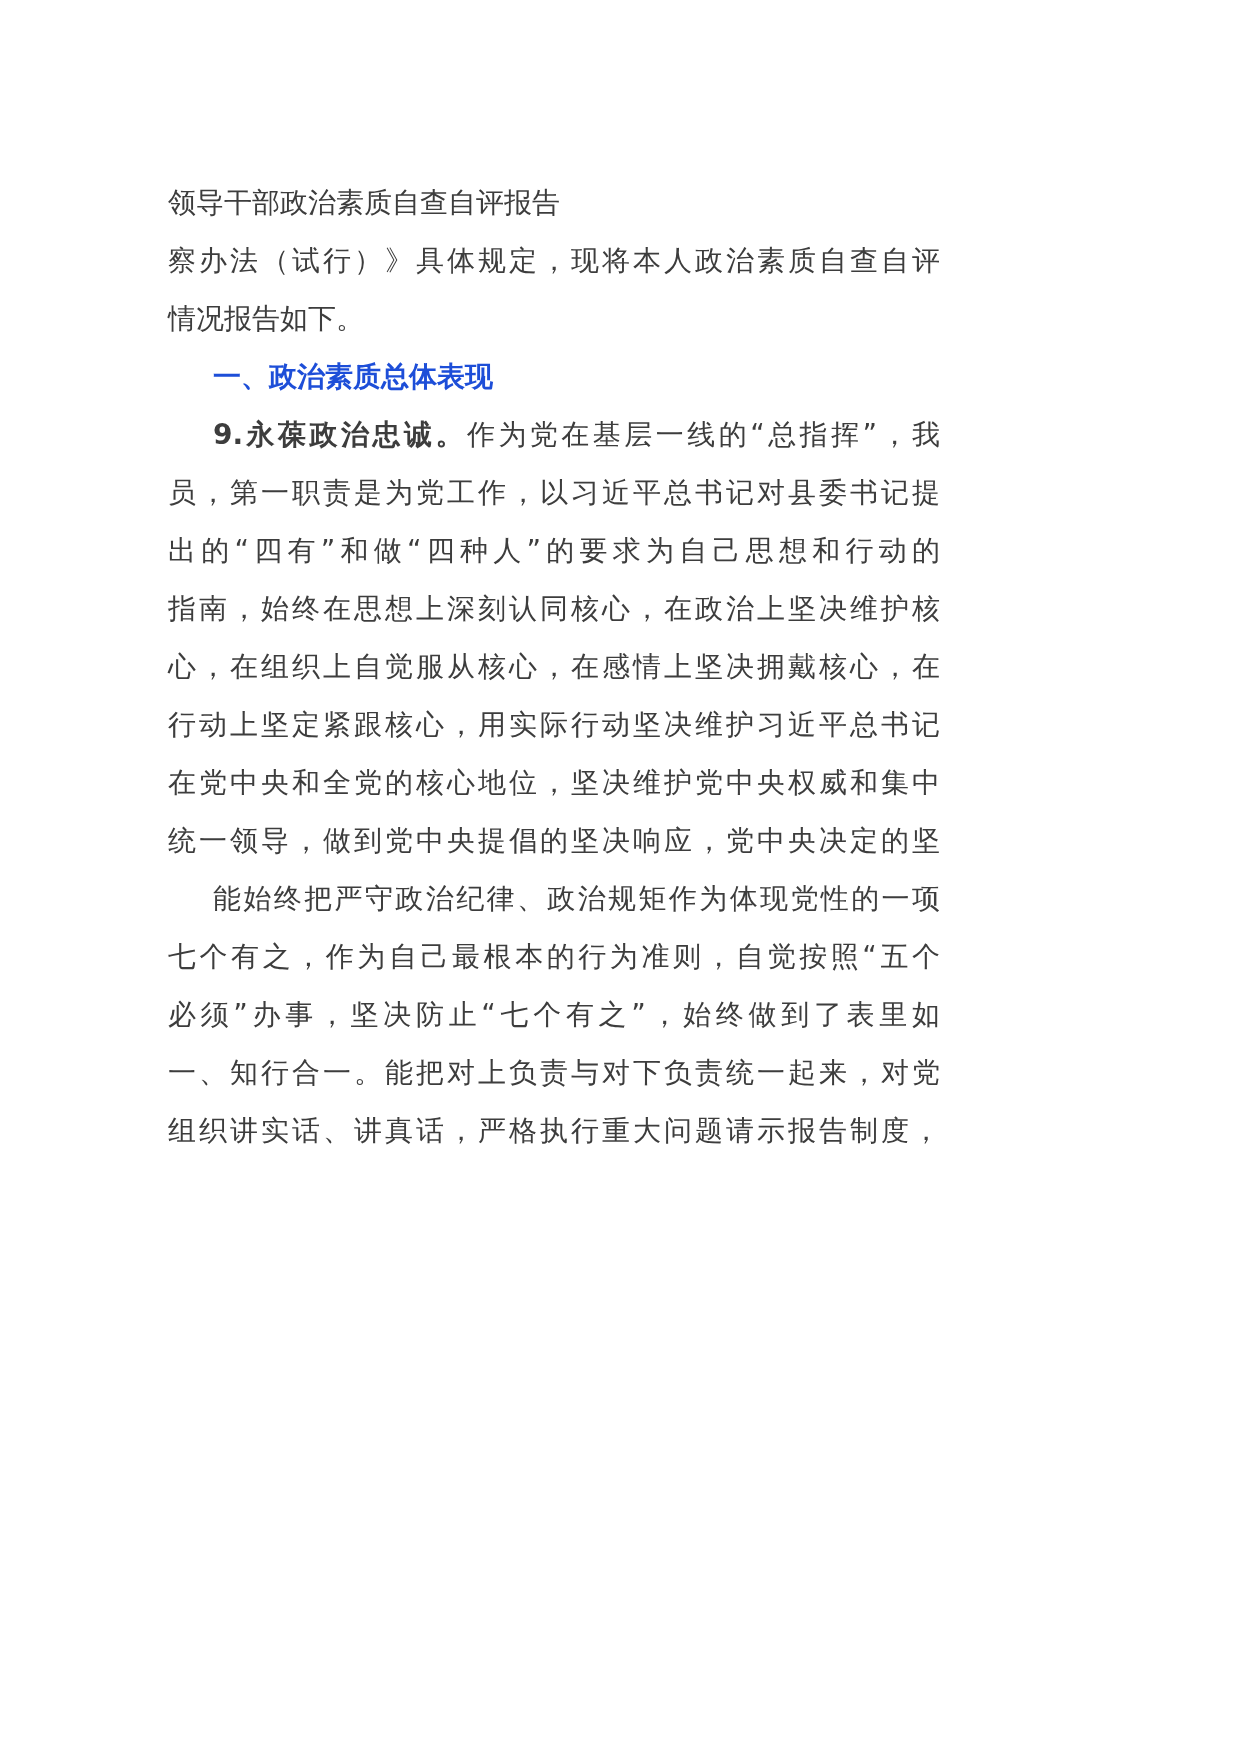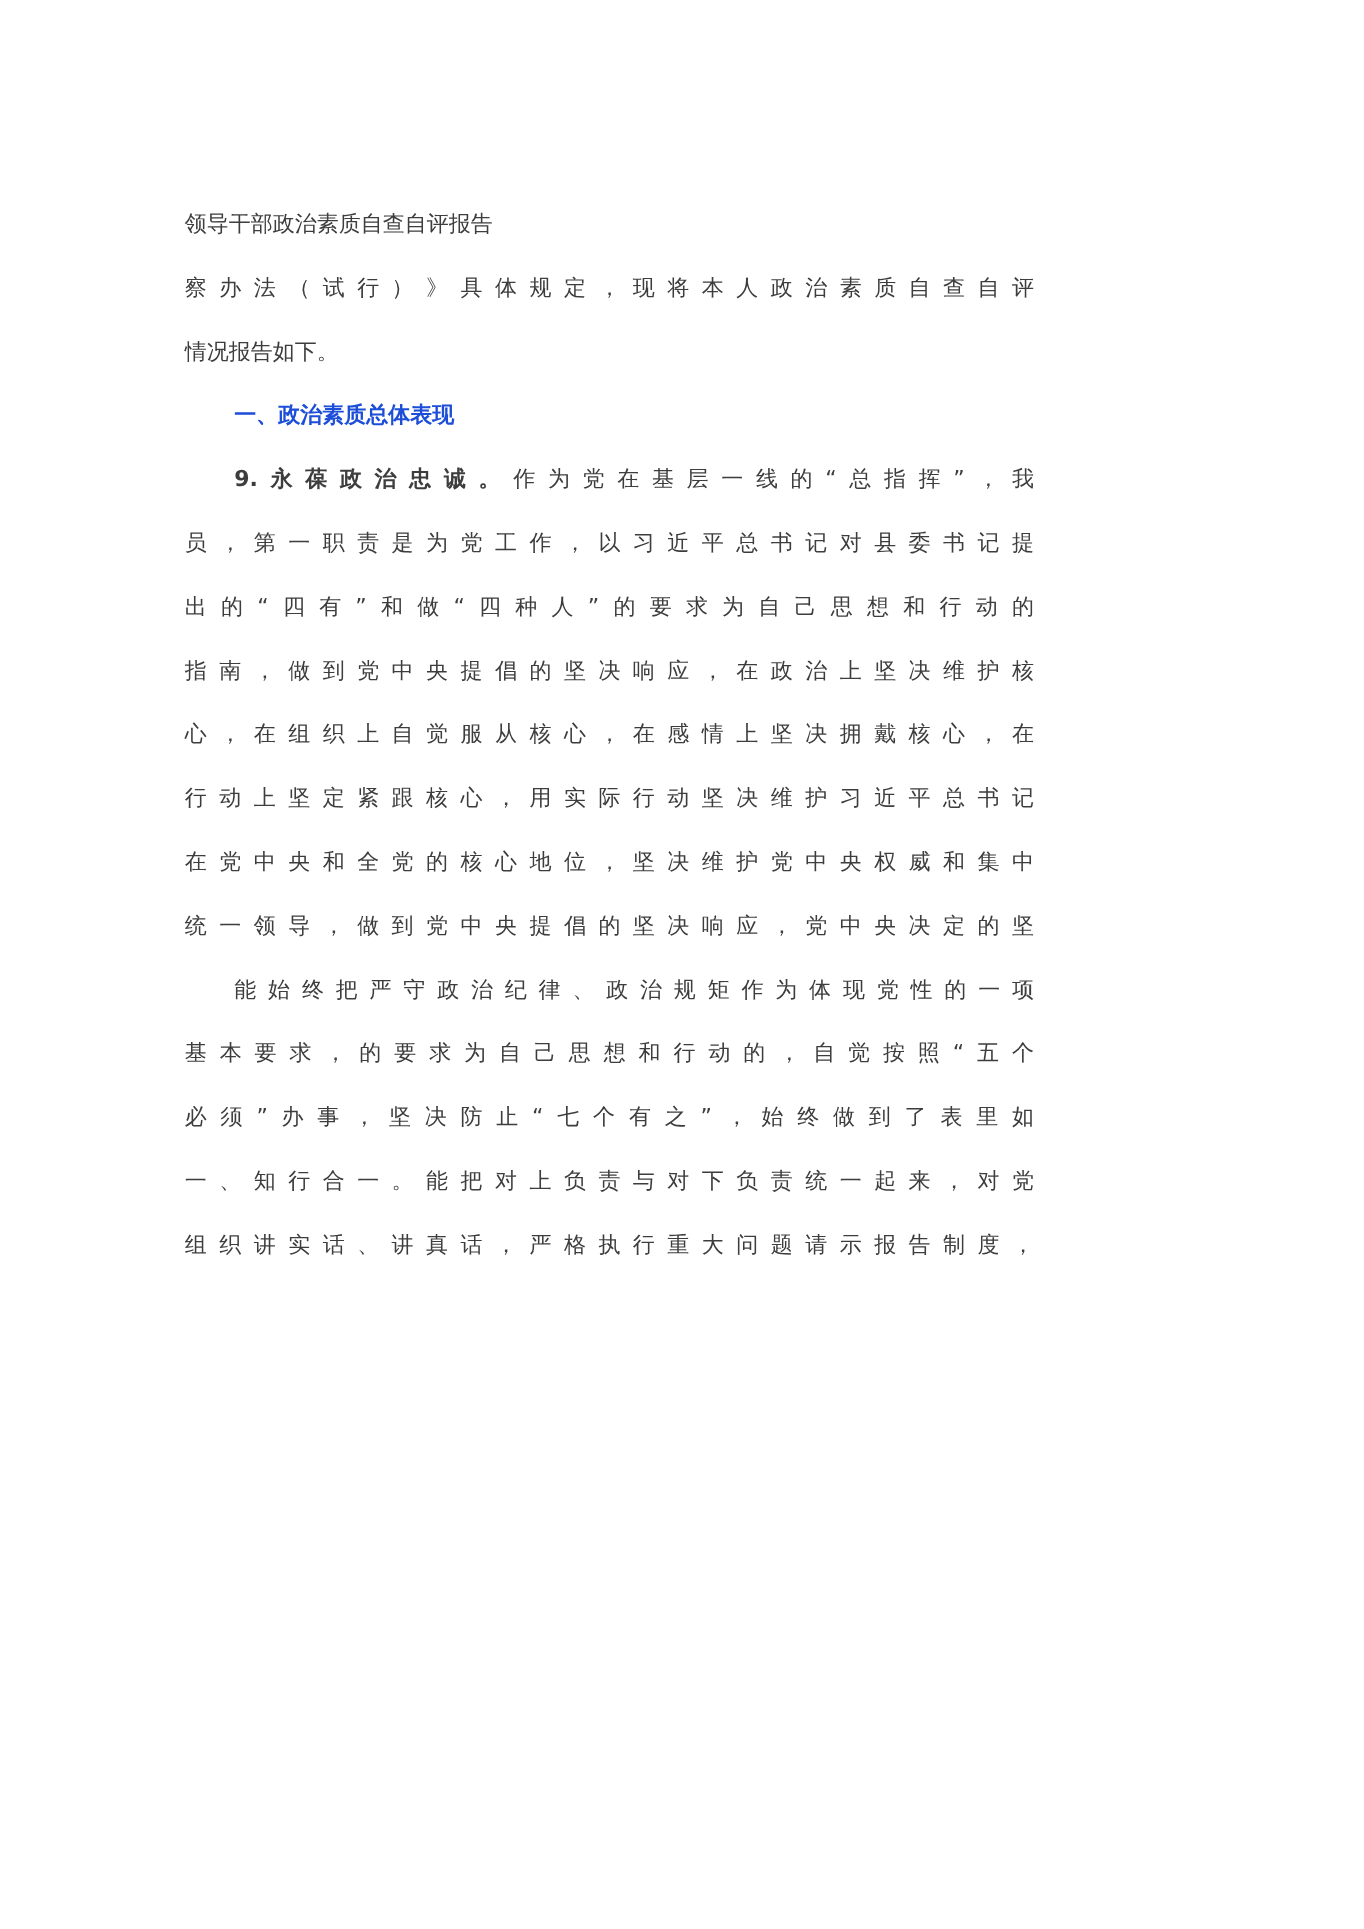--- a/index.html
+++ b/index.html
@@ -26,21 +26,21 @@
     .content {
       position: absolute;
       left: 168px;
       top: 183px;
       width: 776px;
     }
     .line {
       display: block;
       height: 58px;
       line-height: 40px;
-      font-size: 20px;
+      font-size: 28px;
       white-space: nowrap;
       letter-spacing: 0px;
       overflow: visible;
     }
     .line.justify {
       text-align: justify;
       text-align-last: justify;
       width: 772px;
     }
     .title-line {
@@ -73,29 +73,29 @@
       <div class="line justify">察办法（试行）》具体规定，现将本人政治素质自查自评</div>
       <div class="line">情况报告如下。</div>
     </div>
 
     <div class="line indent bold">一、政治素质总体表现</div>
 
     <div>
       <div class="line indent justify"><span class="lead-bold">9.永葆政治忠诚。</span><span>作为党在基层一线的“总指挥”，我</span></div>
       <div class="line justify">员，第一职责是为党工作，以习近平总书记对县委书记提</div>
       <div class="line justify">出的“四有”和做“四种人”的要求为自己思想和行动的</div>
-      <div class="line justify">指南，做到党中央提倡的坚决响应，在政治上坚决维护核</div>
+      <div class="line justify">指南，始终在思想上深刻认同核心，在政治上坚决维护核</div>
       <div class="line justify">心，在组织上自觉服从核心，在感情上坚决拥戴核心，在</div>
       <div class="line justify">行动上坚定紧跟核心，用实际行动坚决维护习近平总书记</div>
       <div class="line justify">在党中央和全党的核心地位，坚决维护党中央权威和集中</div>
       <div class="line justify">统一领导，做到党中央提倡的坚决响应，党中央决定的坚</div>
     </div>
 
     <div>
       <div class="line indent justify">能始终把严守政治纪律、政治规矩作为体现党性的一项</div>
-      <div class="line justify">基本要求，的要求为自己思想和行动的，自觉按照“五个</div>
+      <div class="line justify">七个有之，作为自己最根本的行为准则，自觉按照“五个</div>
       <div class="line justify">必须”办事，坚决防止“七个有之”，始终做到了表里如</div>
       <div class="line justify">一、知行合一。能把对上负责与对下负责统一起来，对党</div>
       <div class="line justify">组织讲实话、讲真话，严格执行重大问题请示报告制度，</div>
     </div>
 
   </div>
 </div>
 
 </body></html>

